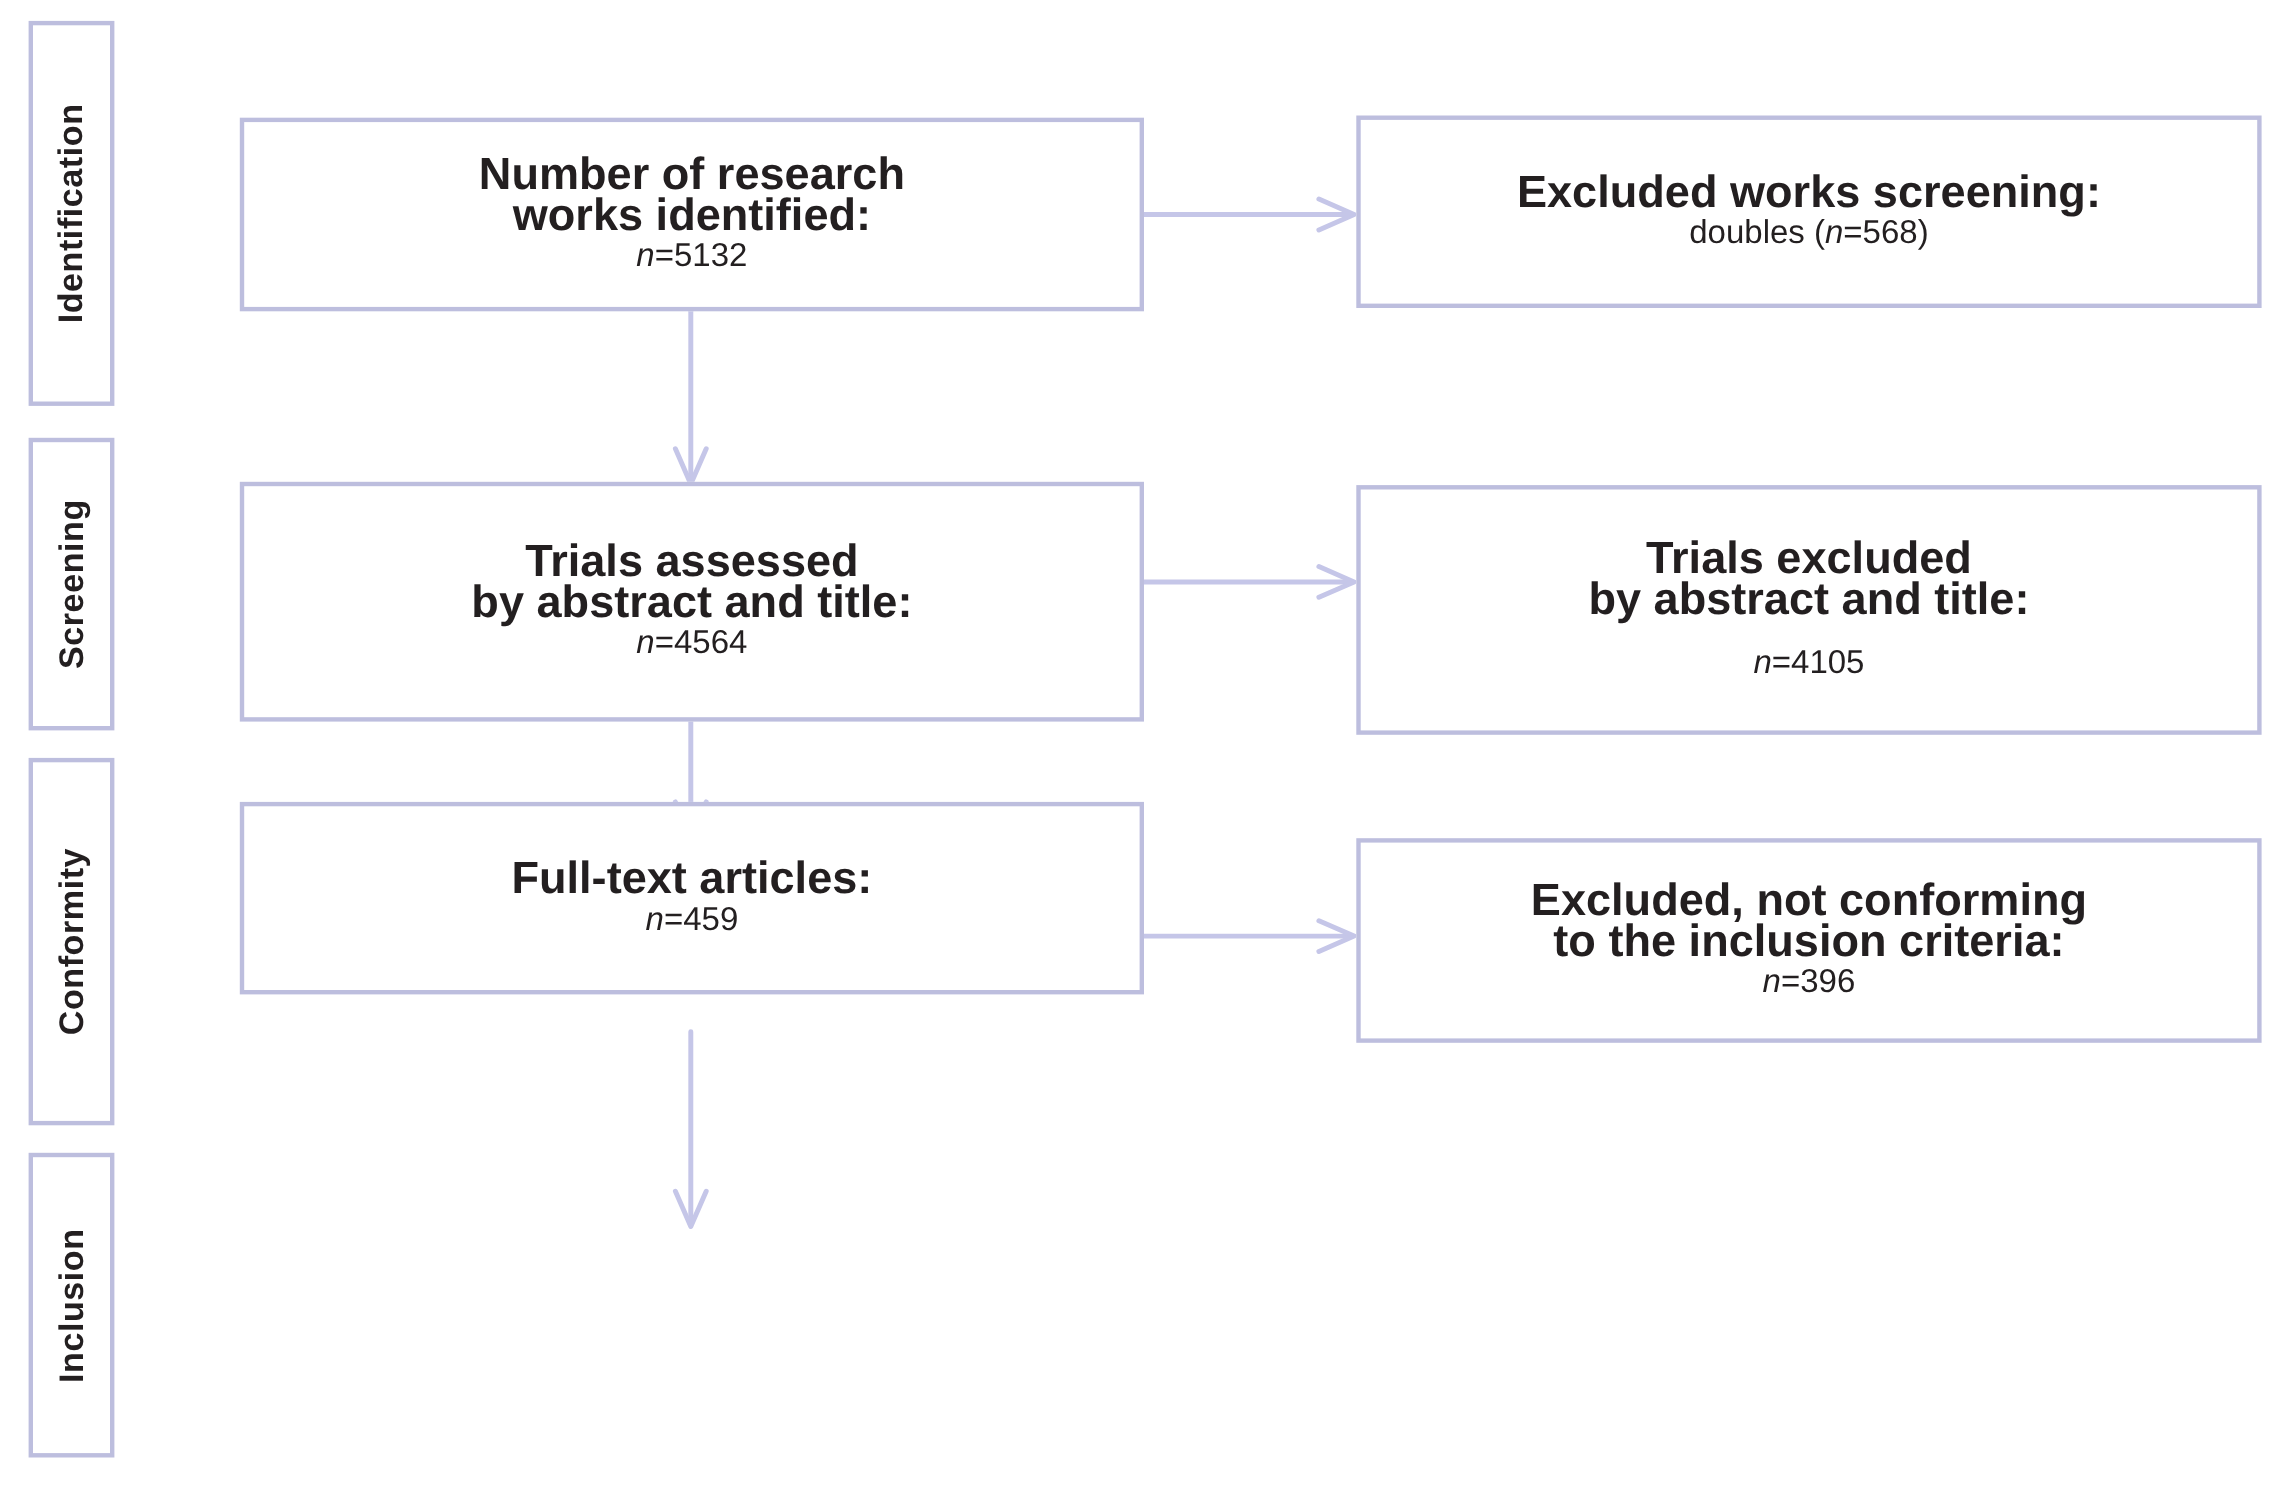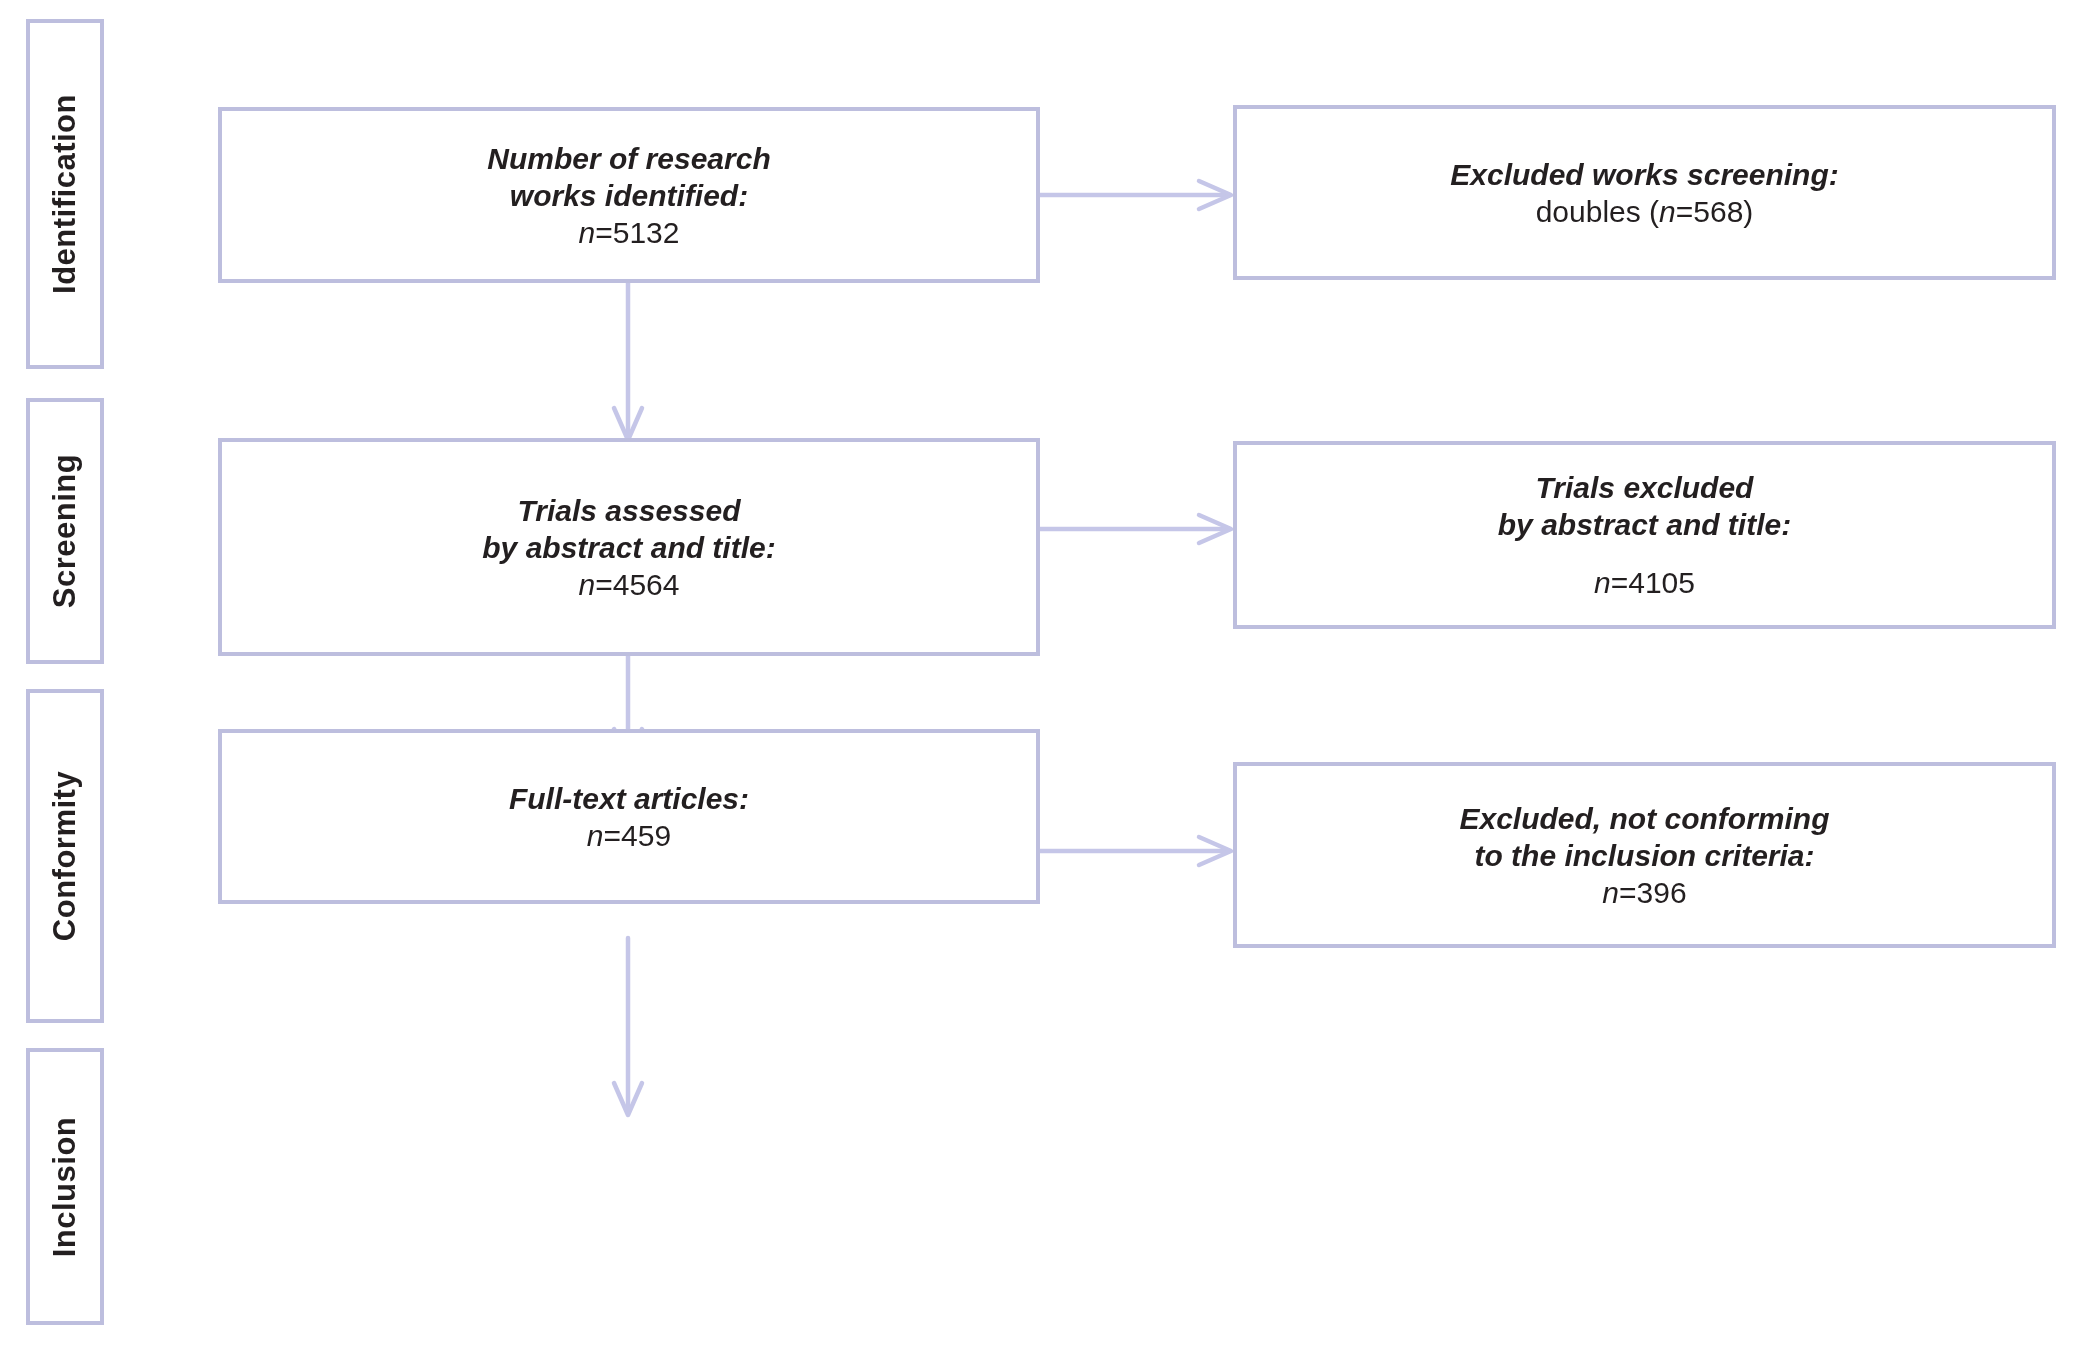--- a/index.html
+++ b/index.html
@@ -54,31 +54,30 @@
     align-items: center;
     justify-content: center;
     text-align: center;
     color: var(--text, #231f20);
   }
   .col-main { left: 218px;  width: 822px; }
   .col-side { left: 1233px; width: 823px; }
   #box-r1-main { top: 107px;  height: 176px; }
   #box-r1-side { top: 105px;  height: 175px; }
   #box-r2-main { top: 438px;  height: 218px; }
-  #box-r2-side { top: 441px;  height: 188px; gap: 21px; }
+  #box-r2-side { top: 441px;  height: 227px; gap: 21px; }
   #box-r3-main { top: 729px;  height: 175px; }
   #box-r3-side { top: 762px;  height: 186px; }
   #box-r4-main { top: 1117px; height: 172px; }
 
   .box-title {
     font-weight: bold;
-    font-size: 30px;
+    font-size: 41px;
     line-height: 37px;
     white-space: pre-line;
-    font-style: italic;
   }
   .box-count {
     font-weight: normal;
     font-size: 30px;
     line-height: 37px;
   }
   .box-count i { font-style: italic; }
 
   
   .arrows {

